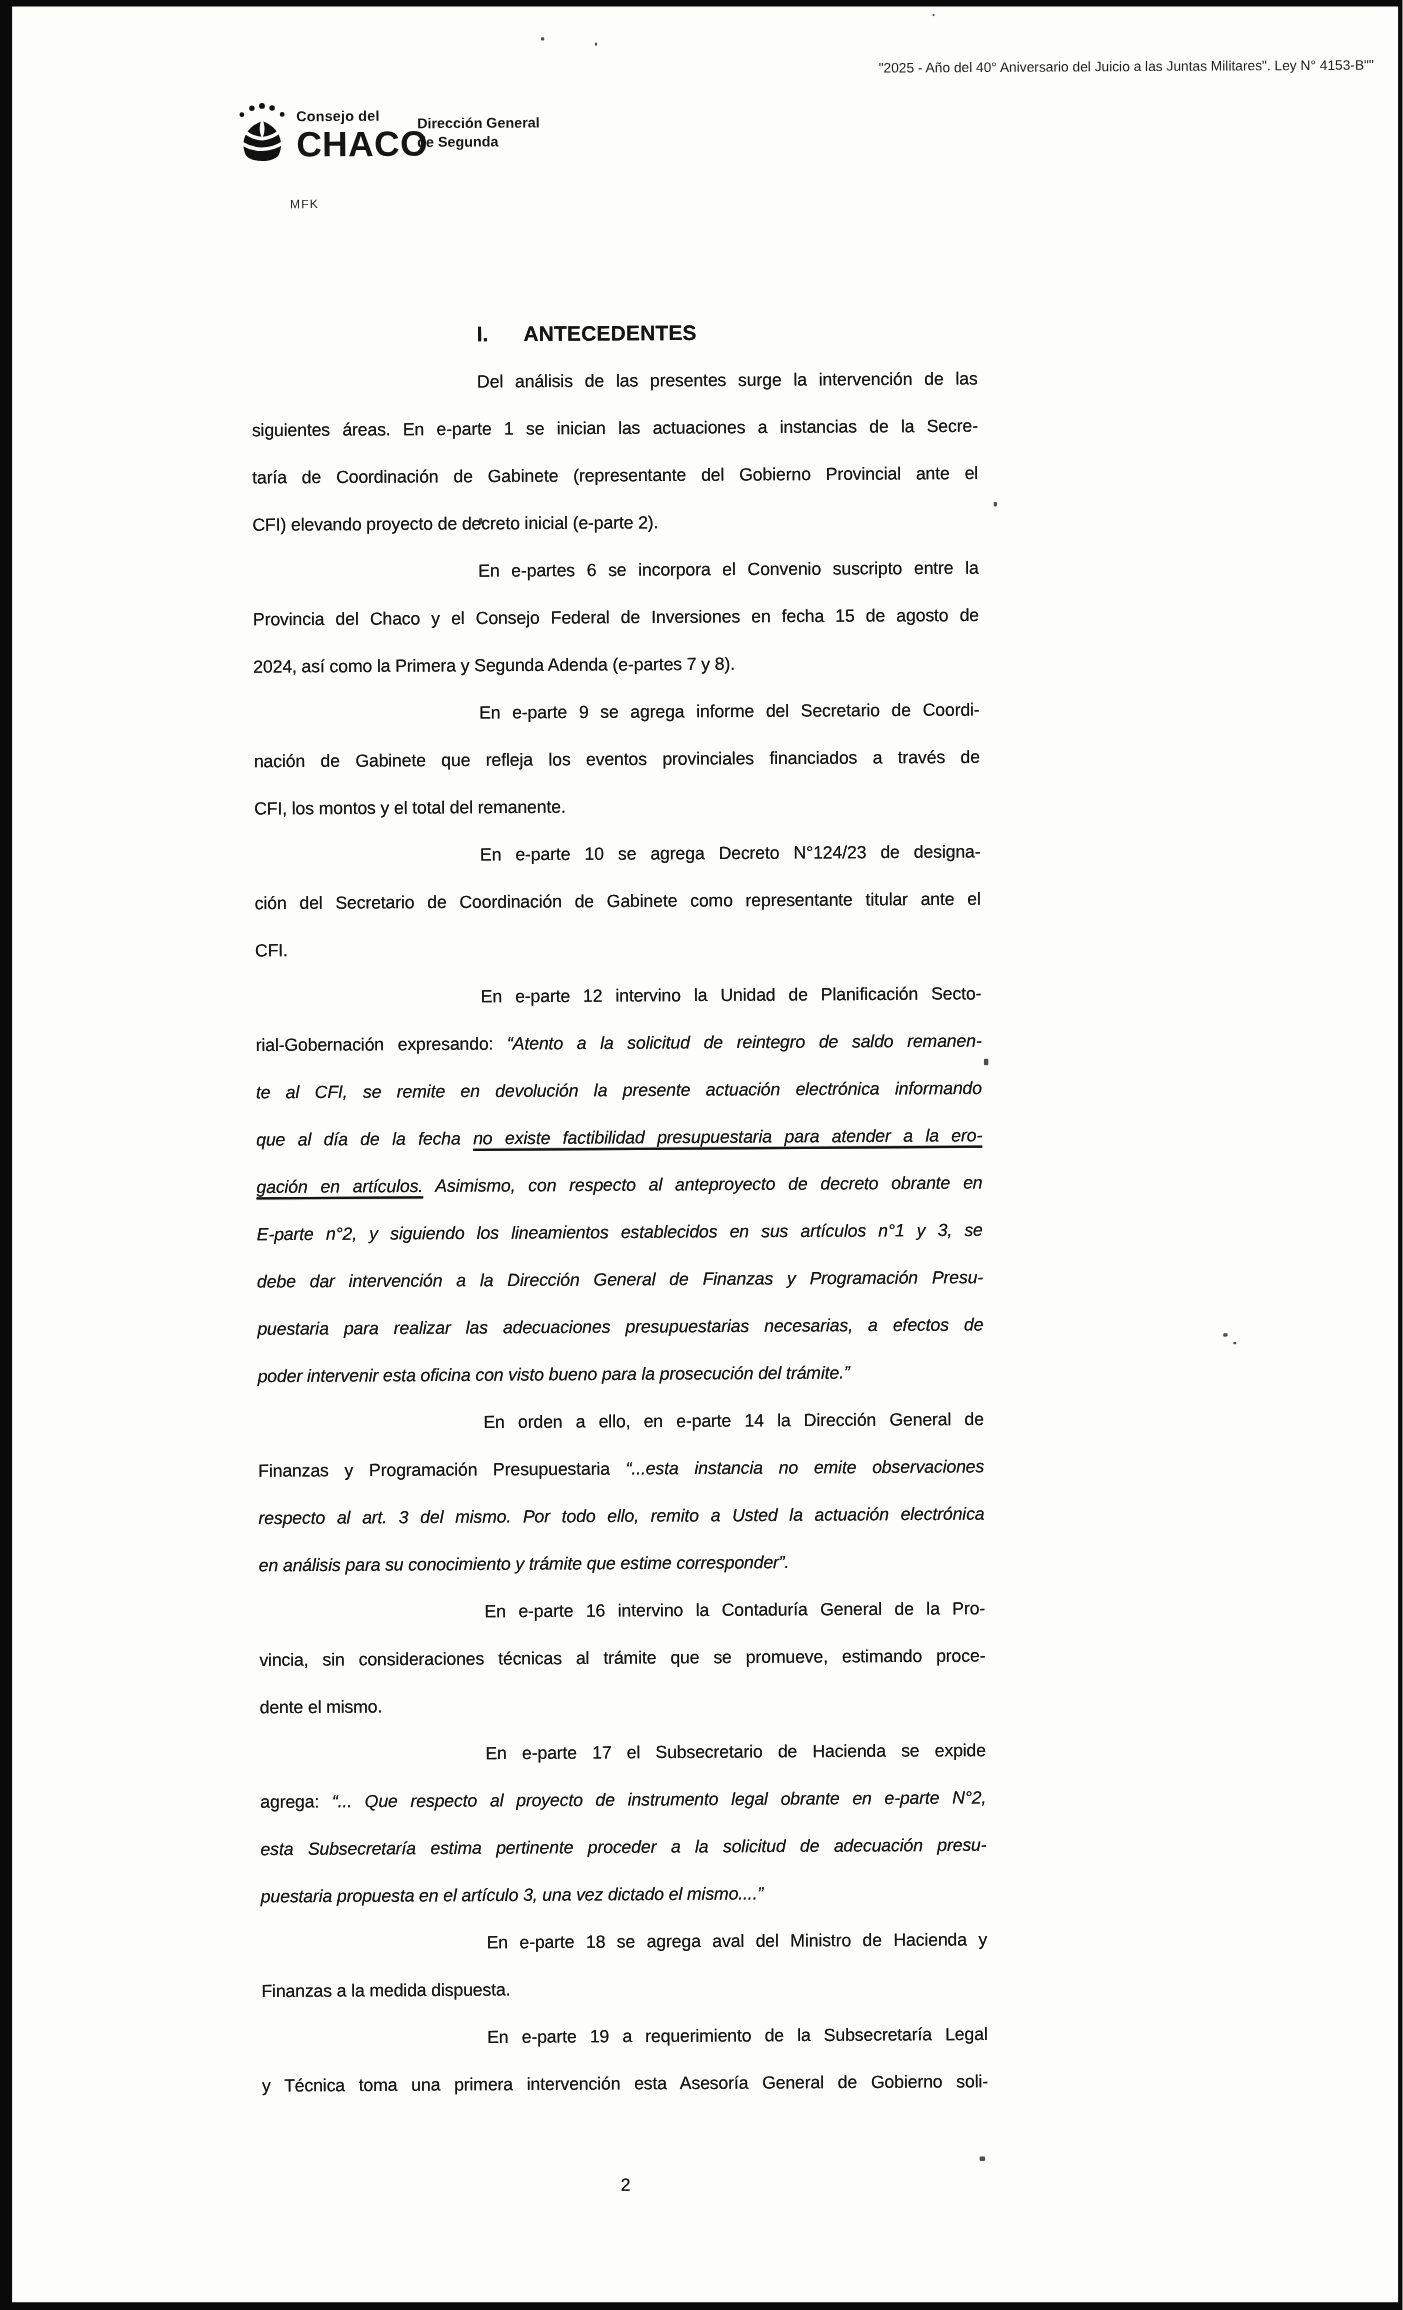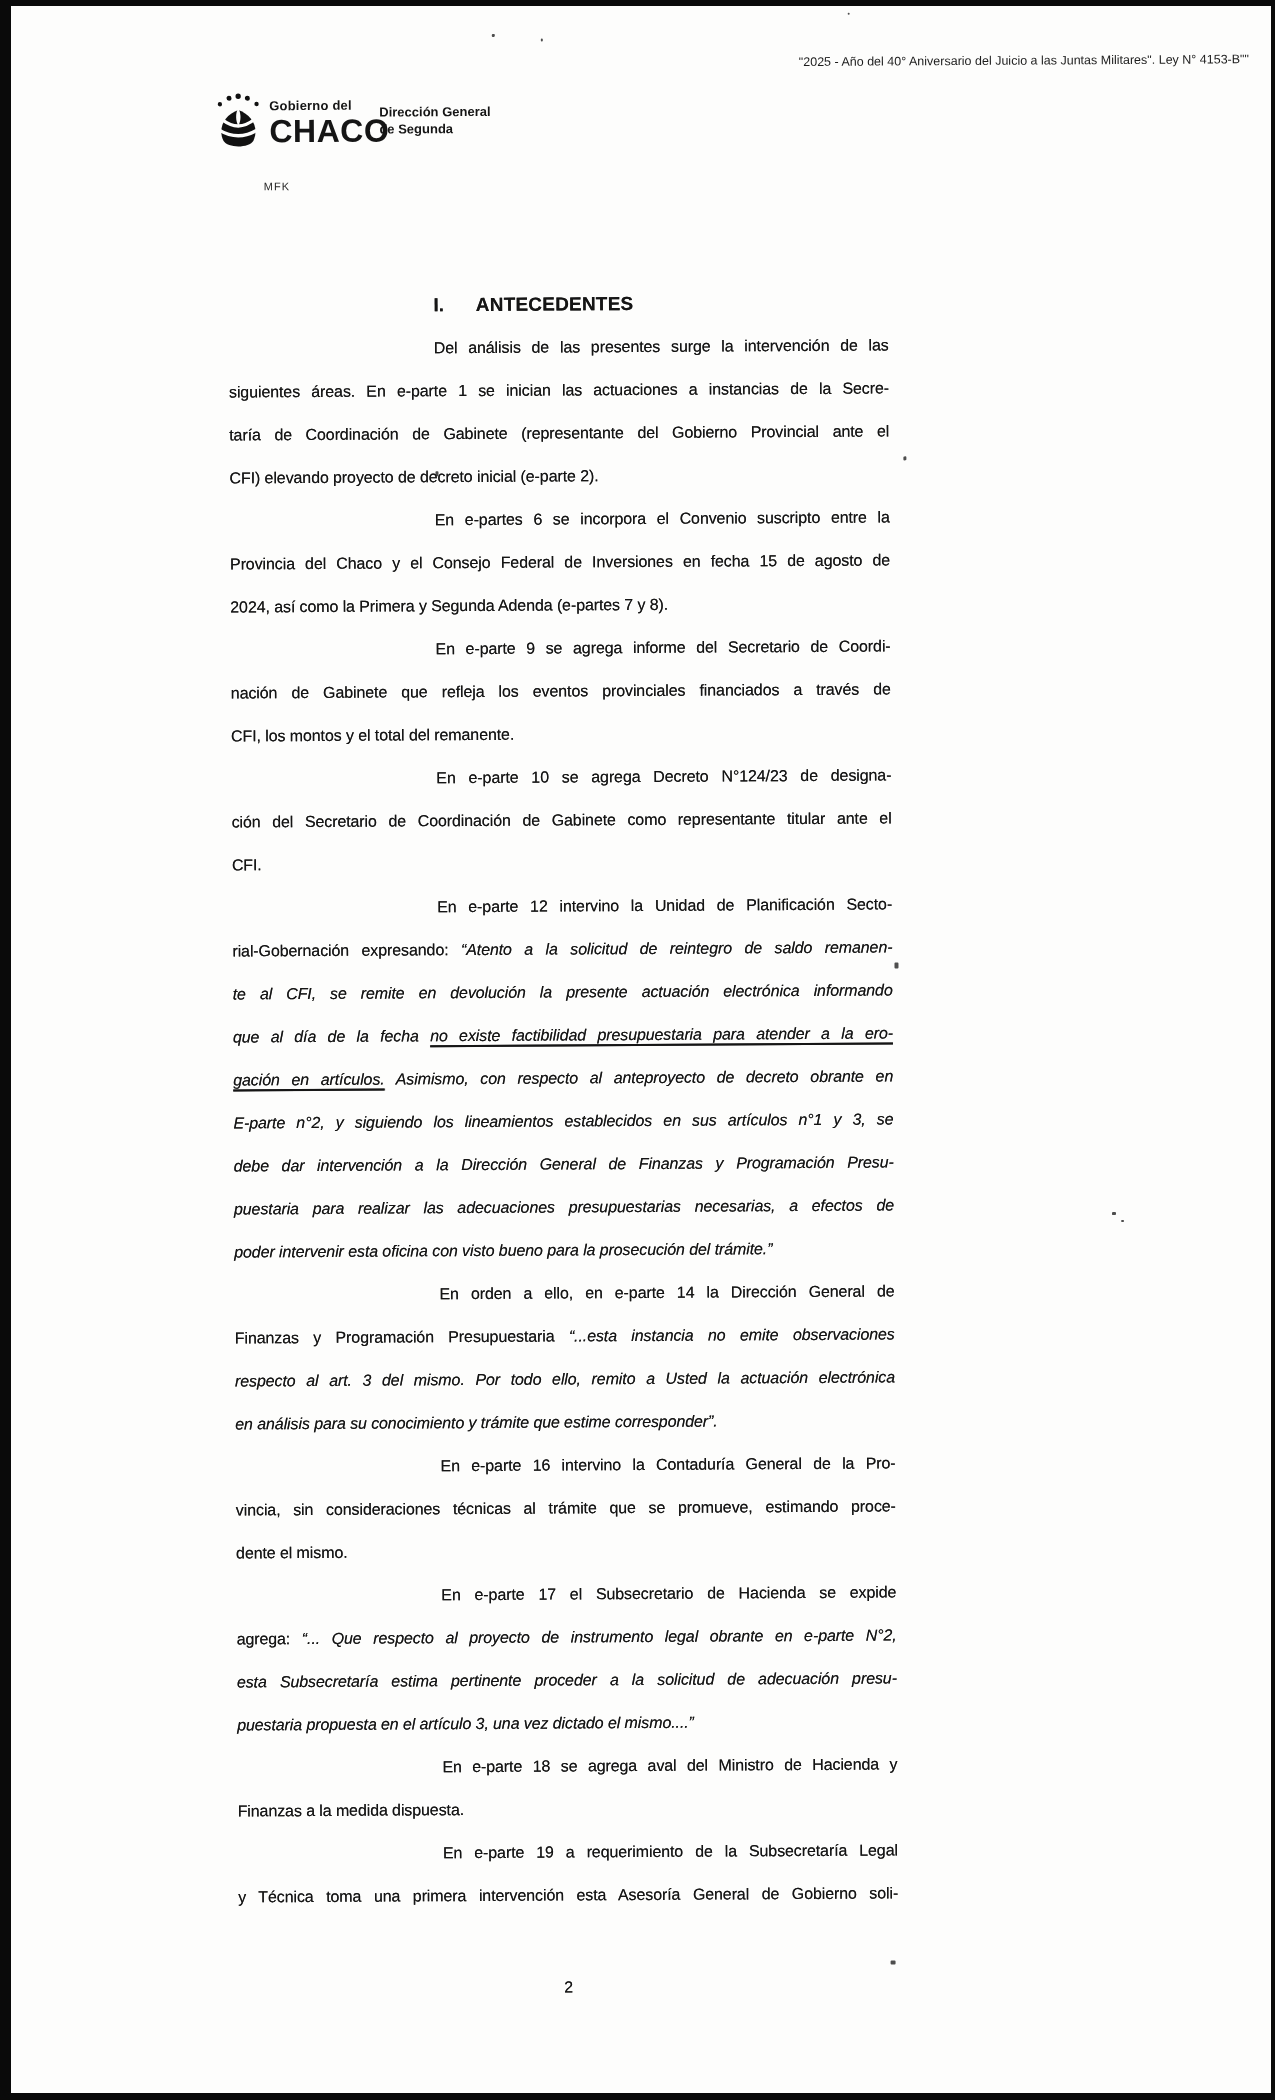--- a/index.html
+++ b/index.html
@@ -68,21 +68,21 @@
         <circle cx="19" cy="6" r="3.0" fill="#111"></circle>
         <circle cx="30" cy="3.6" r="3.2" fill="#111"></circle>
         <circle cx="41" cy="6" r="3.0" fill="#111"></circle>
         <circle cx="52" cy="13" r="2.6" fill="#111"></circle>
         <path d="M30,20 C13,26 5,42 12,57 C17,66 43,66 48,57 C55,42 47,26 30,20 Z" fill="#111"></path>
         <path d="M7,44 C22,53 38,53 53,44" stroke="#fdfdfc" stroke-width="4" fill="none"></path>
         <path d="M10,31 C24,42 36,42 50,31" stroke="#fdfdfc" stroke-width="4" fill="none"></path>
         <path d="M30,17 C26.5,25 26.5,32 30,39 C33.5,32 33.5,25 30,17 Z" fill="#fdfdfc"></path>
       </svg>
       <div class="brand-text">
-        <div class="brand-top">Gobierno del</div>
+        <div class="brand-top">Consejo del</div>
         <div class="brand-name">CHACO</div>
       </div>
       <div class="org">
         <div>Dirección General</div>
         <div>de Segunda</div>
       </div>
     </div>
 
     <div class="initials">MFK</div>
 

